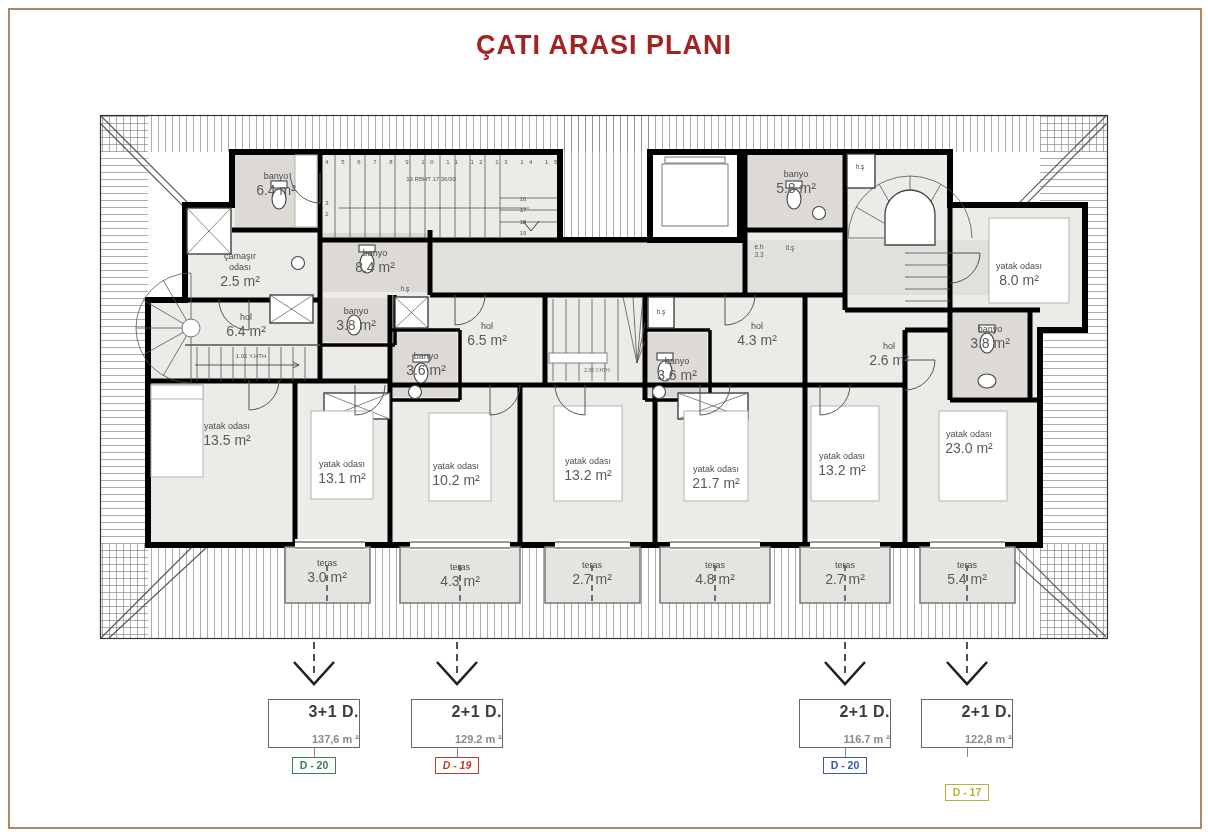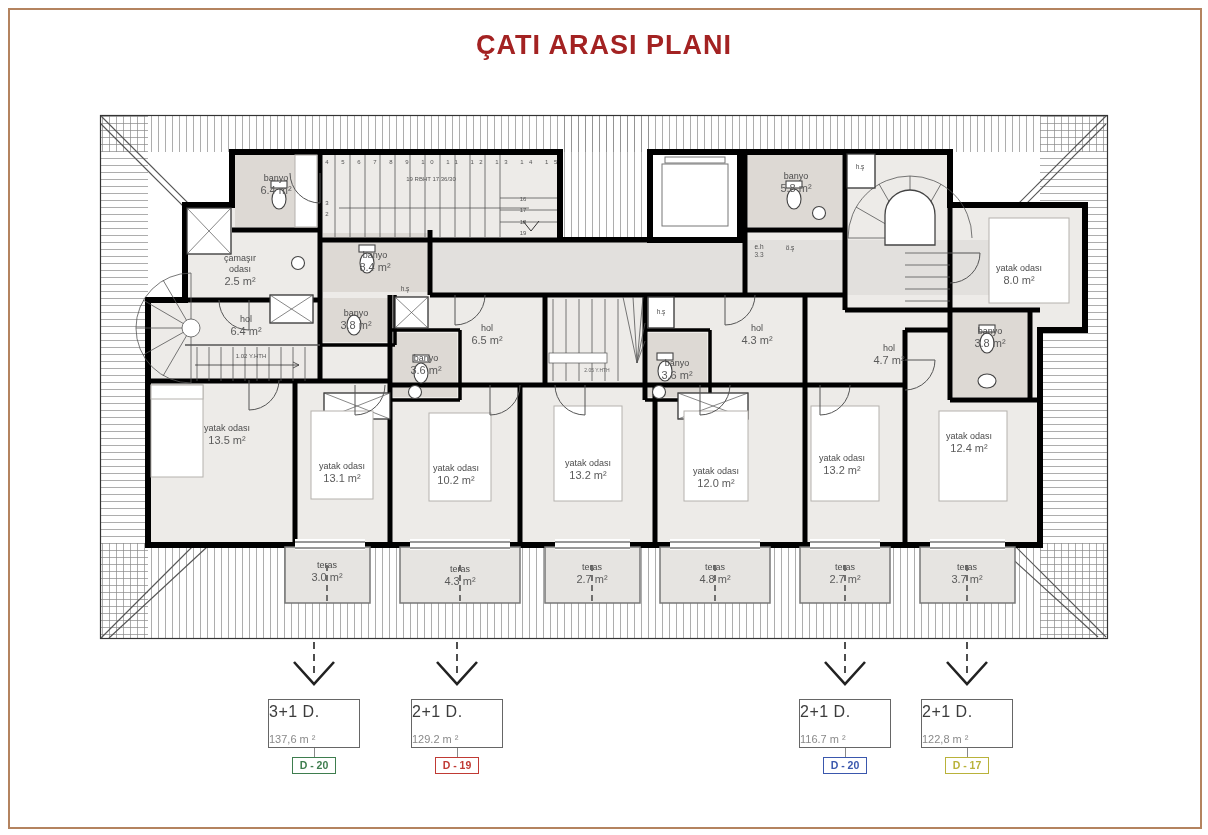--- a/index.html
+++ b/index.html
@@ -16,32 +16,32 @@
     font-size:27px;font-weight:bold;letter-spacing:1px;color:#a32222;
   }
   .plan{position:absolute;left:99px;top:113px;width:1011px;height:528px;}
   .plan svg{position:absolute;left:0;top:0;}
   .labels{position:absolute;left:0;top:0;width:1011px;height:528px;}
   .rl{
     position:absolute;transform:translate(-50%,-50%);text-align:center;
     color:#4b4b4b;font-size:9px;line-height:1.2;white-space:nowrap;
   }
   .rl .rn{white-space:pre-line;}
-  .rl .ra{font-size:11px;color:#5a5a5a;}
+  .rl .ra{font-size:14px;color:#5a5a5a;}
   .rl.tiny{font-size:6.5px;}
   .rl.note{font-size:6px;color:#555;}
   .rl.mini{font-size:5px;color:#666;}
   .rl.treads{font-size:6px;color:#555;letter-spacing:5.5px;}
   .rl.treadcol{font-size:6px;color:#555;white-space:pre-line;line-height:1.9;letter-spacing:0;}
   .arrow{position:absolute;width:44px;height:48px;}
   .units{position:absolute;left:0;top:0;width:100%;}
   .unit{position:absolute;width:90px;display:flex;flex-direction:column;align-items:center;}
   .ubox{
     width:90px;height:47px;border:1px solid #666;background:#fff;
-    display:flex;flex-direction:column;align-items:flex-start;justify-content:center;
+    display:flex;flex-direction:column;align-items:flex-end;justify-content:center;font-weight:bold;
   }
   .utype{font-size:16px;color:#3c3c3c;letter-spacing:0.5px;}
   .uarea{font-size:11px;color:#8a8a8a;margin-top:12px;}
   .uconn{width:0;height:9px;border-left:1px solid #888;}
   .ubadge{
     font-size:10.5px;font-weight:bold;border:1px solid;padding:0px 7px 1px 7px;
     background:#fff;line-height:14px;
   }
 </style>
 </head>
@@ -329,21 +329,21 @@
         <div class="ra" style="font-size:6.5px">3.3</div>
       </div>
     <div class="rl tiny" style="left:691px;top:135px">
         <div class="rn">ö.ş</div>
       </div>
     <div class="rl tiny" style="left:761px;top:54px">
         <div class="rn">h.ş</div>
       </div>
     <div class="rl" style="left:790px;top:242px">
         <div class="rn">hol</div>
-        <div class="ra">4.7 m²</div>
+        <div class="ra">2.6 m²</div>
       </div>
     <div class="rl" style="left:920px;top:162px">
         <div class="rn">yatak odası</div>
         <div class="ra">8.0 m²</div>
       </div>
     <div class="rl" style="left:891px;top:225px">
         <div class="rn">banyo</div>
         <div class="ra">3.8 m²</div>
       </div>
     <div class="rl" style="left:128px;top:322px">
@@ -357,29 +357,29 @@
     <div class="rl" style="left:357px;top:362px">
         <div class="rn">yatak odası</div>
         <div class="ra">10.2 m²</div>
       </div>
     <div class="rl" style="left:489px;top:357px">
         <div class="rn">yatak odası</div>
         <div class="ra">13.2 m²</div>
       </div>
     <div class="rl" style="left:617px;top:365px">
         <div class="rn">yatak odası</div>
-        <div class="ra">12.0 m²</div>
+        <div class="ra">21.7 m²</div>
       </div>
     <div class="rl" style="left:743px;top:352px">
         <div class="rn">yatak odası</div>
         <div class="ra">13.2 m²</div>
       </div>
     <div class="rl" style="left:870px;top:330px">
         <div class="rn">yatak odası</div>
-        <div class="ra">12.4 m²</div>
+        <div class="ra">23.0 m²</div>
       </div>
     <div class="rl" style="left:228px;top:459px">
         <div class="rn">teras</div>
         <div class="ra">3.0 m²</div>
       </div>
     <div class="rl" style="left:361px;top:463px">
         <div class="rn">teras</div>
         <div class="ra">4.3 m²</div>
       </div>
     <div class="rl" style="left:493px;top:461px">
@@ -389,21 +389,21 @@
     <div class="rl" style="left:616px;top:461px">
         <div class="rn">teras</div>
         <div class="ra">4.8 m²</div>
       </div>
     <div class="rl" style="left:746px;top:461px">
         <div class="rn">teras</div>
         <div class="ra">2.7 m²</div>
       </div>
     <div class="rl" style="left:868px;top:461px">
         <div class="rn">teras</div>
-        <div class="ra">3.7 m²</div>
+        <div class="ra">5.4 m²</div>
       </div>
     <div class="rl note" style="left:332px;top:67px">19 RBHT 17.36/30</div>
     <div class="rl note" style="left:152px;top:244px">1.02 Y.HTH</div>
     <div class="rl mini" style="left:498px;top:257px">2.05 Y.HTH</div>
     <div class="rl treads" style="left:345px;top:50px">4 5 6 7 8 9 10 11 12 13 14 15</div>
     <div class="rl treadcol" style="left:424px;top:104px">16
 17
 18
 19</div>
     <div class="rl treadcol" style="left:228px;top:96px">3
@@ -444,31 +444,31 @@
     </div>
     <div class="uconn"></div>
     <div class="ubadge" style="color: rgb(62, 125, 78); border-color: rgb(62, 125, 78);">D - 20</div>
   </div>
   <div class="unit" style="left:412px;top:699px">
     <div class="ubox">
       <div class="utype">2+1 D.</div>
       <div class="uarea">129.2 m ²</div>
     </div>
     <div class="uconn"></div>
-    <div class="ubadge" style="color: rgb(192, 58, 52); border-color: rgb(192, 58, 52);">D - 19</div>
+    <div class="ubadge" style="color: rgb(192, 58, 52); border-color: rgb(192, 58, 52); font-style: italic;">D - 19</div>
   </div>
   <div class="unit" style="left:800px;top:699px">
     <div class="ubox">
       <div class="utype">2+1 D.</div>
       <div class="uarea">116.7 m ²</div>
     </div>
     <div class="uconn"></div>
     <div class="ubadge" style="color: rgb(58, 87, 173); border-color: rgb(58, 87, 173);">D - 20</div>
   </div>
   <div class="unit" style="left:922px;top:699px">
     <div class="ubox">
       <div class="utype">2+1 D.</div>
       <div class="uarea">122,8 m ²</div>
     </div>
     <div class="uconn"></div>
-    <div class="ubadge" style="color: rgb(185, 178, 58); border-color: rgb(185, 178, 58);">D - 17</div>
+    <div class="ubadge" style="color: rgb(185, 178, 58); border-color: rgb(185, 178, 58); margin-top: 27px;">D - 17</div>
   </div>
 </div>
 
 </body></html>

